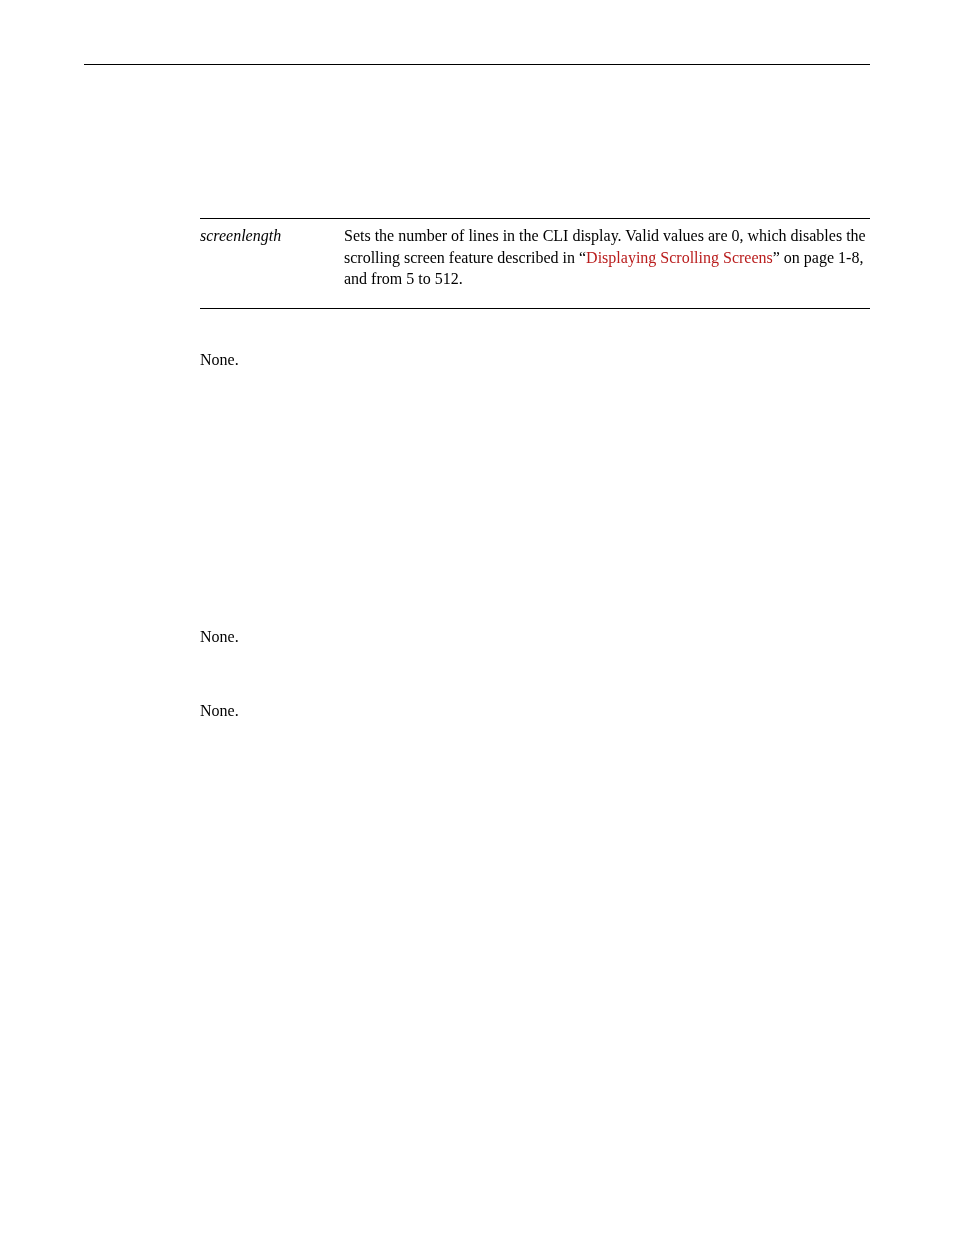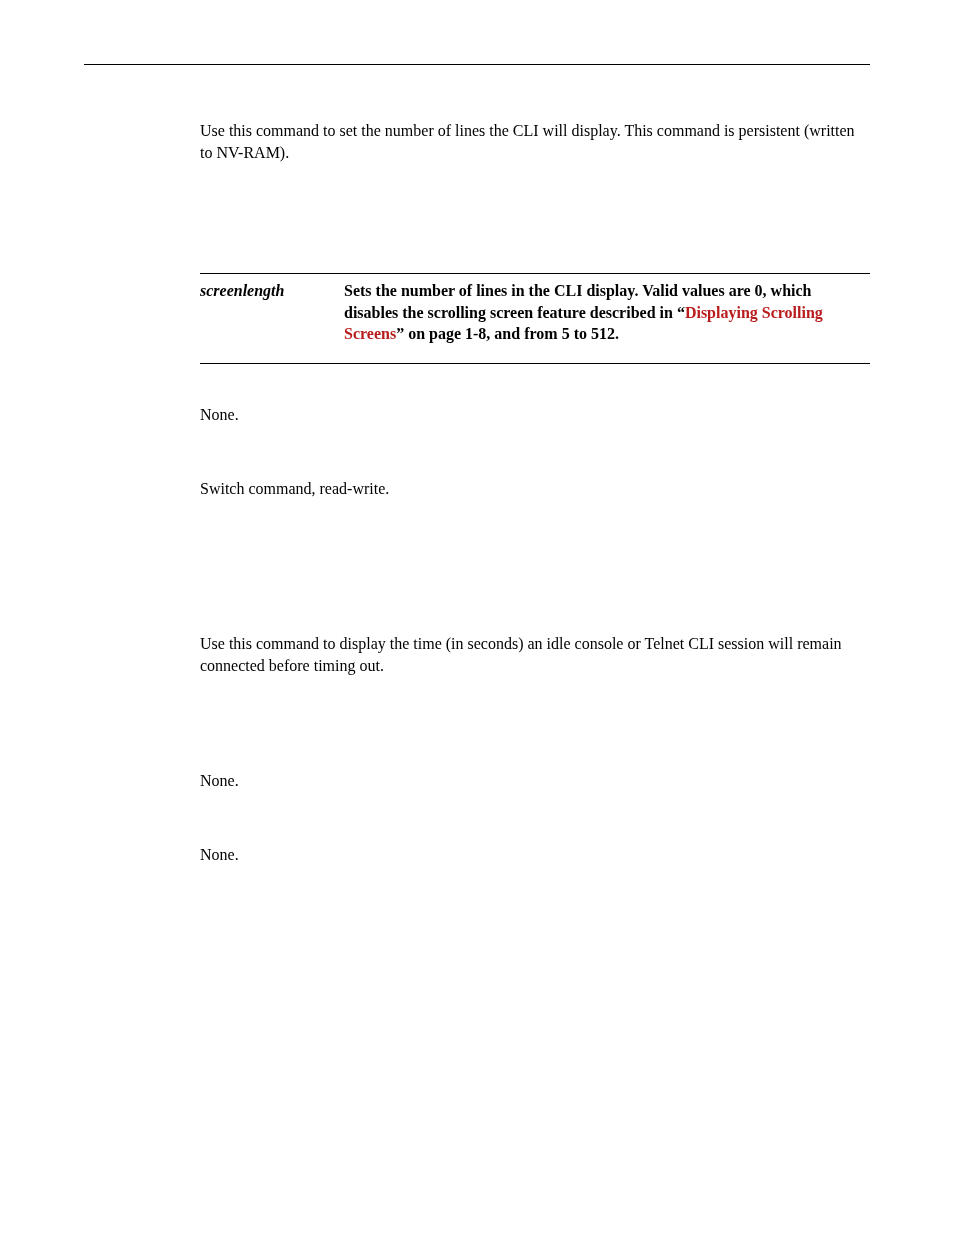--- a/index.html
+++ b/index.html
@@ -41,21 +41,20 @@
   table.param-table {
     border-collapse: collapse;
     width: 100%;
     margin-top: 0;
   }
   table.param-table td {
     vertical-align: top;
     padding: 6px 4px 18px 0;
     font-size: 16px;
     line-height: 1.35;
-    font-weight: bold;
   }
   table.param-table .param-name {
     width: 140px;
     font-style: italic;
   }
   .tbl-top-rule {
     border-top: 1.4px solid #000;
   }
   .tbl-bottom-rule {
     border-bottom: 1px solid #000;
@@ -66,21 +65,20 @@
   }
 </style>
 </head>
 <body>
 
 <div class="page">
   <div class="top-rule"></div>
 
   <div class="content">
 
-    <p class="body-text">Use this command to set the number of lines the CLI will display. This command is persistent (written to NV-RAM).</p>
 
     <div class="section-gap-lg"></div>
     <div class="section-gap-md"></div>
 
     <table class="param-table">
       <tbody>
           <tr class="tbl-top-rule tbl-bottom-rule">
         <td class="param-name">screenlength</td>
         <td>
           <span>Sets the number of lines in the CLI display. Valid values are 0, which disables the scrolling screen feature described in “</span><a href="#" class="link">Displaying Scrolling Screens</a><span>” on page 1-8, and from 5 to 512.</span>
@@ -88,29 +86,27 @@
       </tr>
     </tbody>
       </table>
 
     <div class="section-gap-md"></div>
 
     <p class="body-text">None.</p>
 
     <div class="section-gap-md"></div>
 
-    <p class="body-text">Switch command, read-write.</p>
 
     <div class="section-gap-md"></div>
 
 
     <div class="section-gap-lg"></div>
     <div class="section-gap-sm"></div>
 
-    <p class="body-text">Use this command to display the time (in seconds) an idle console or Telnet CLI session will remain connected before timing out.</p>
 
     <div class="section-gap-lg"></div>
     <div class="section-gap-sm"></div>
 
     <p class="body-text">None.</p>
 
     <div class="section-gap-md"></div>
 
     <p class="body-text">None.</p>
 

